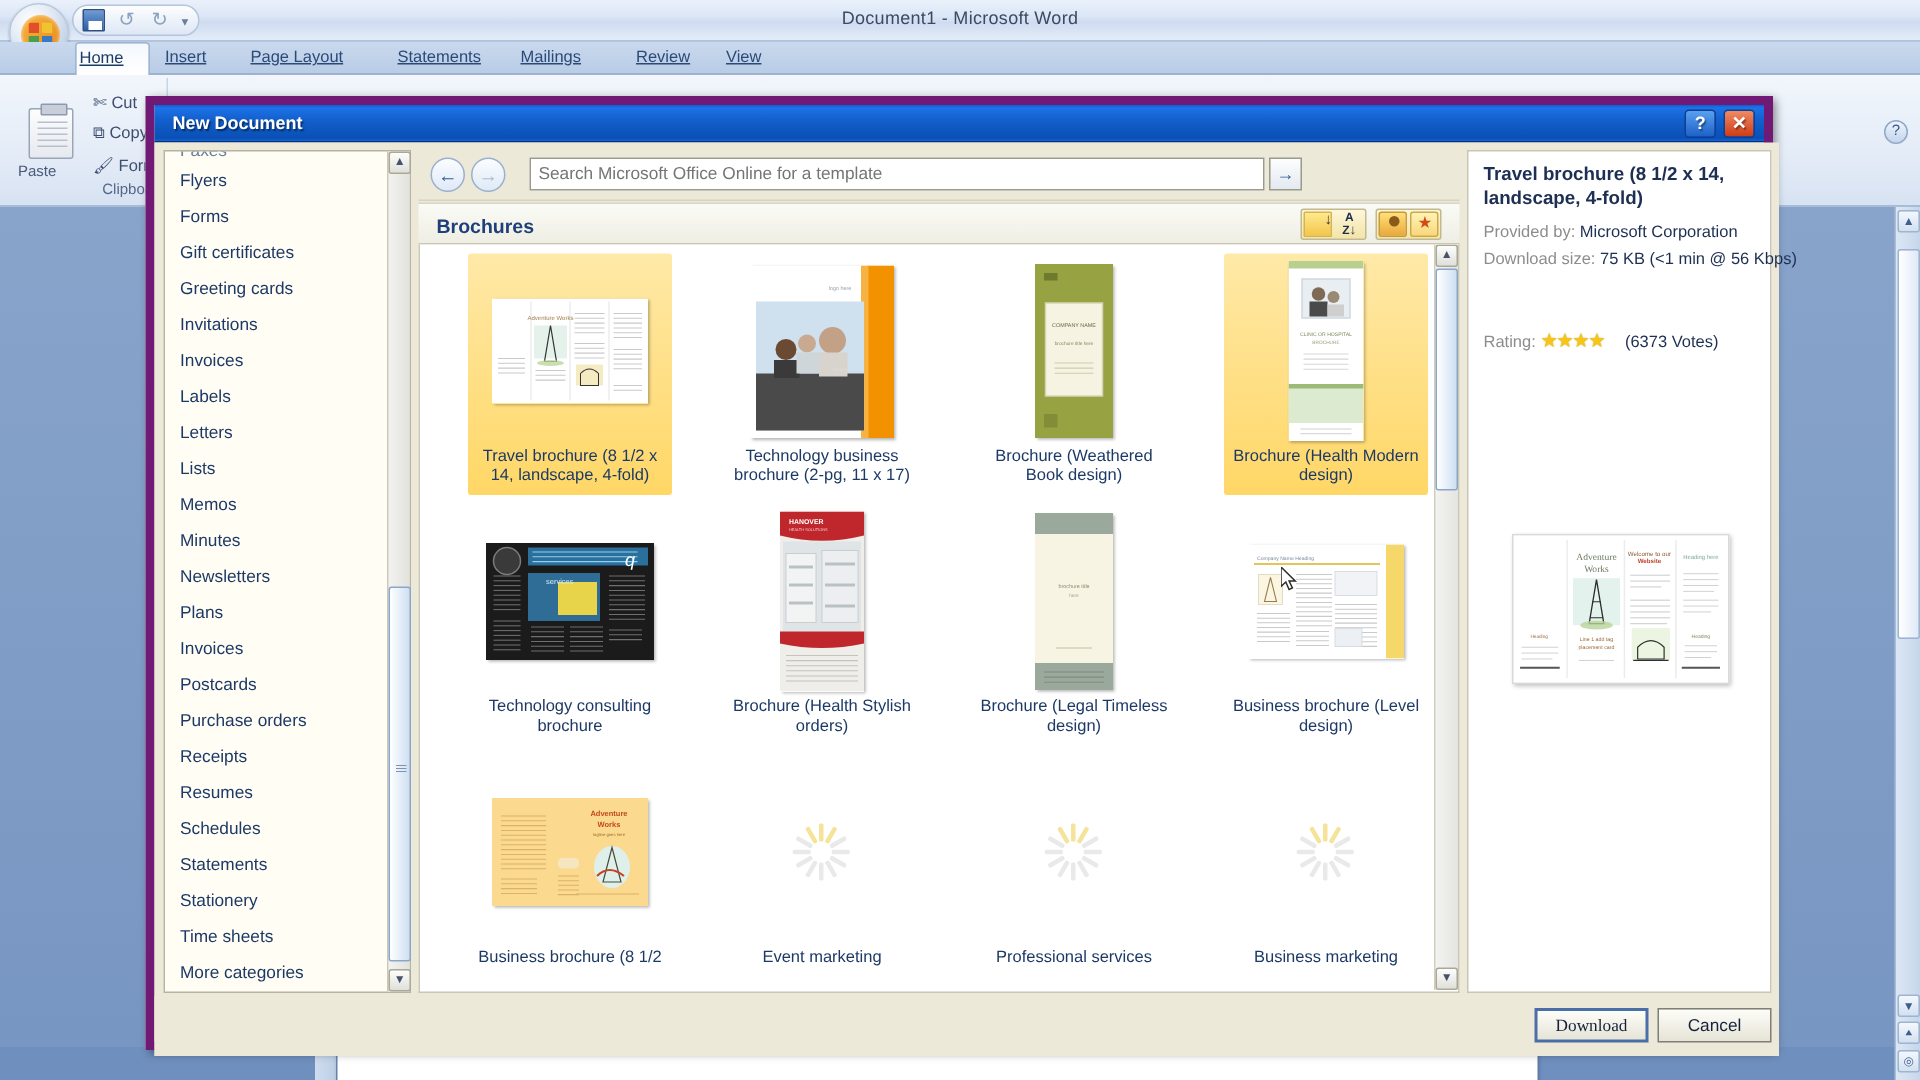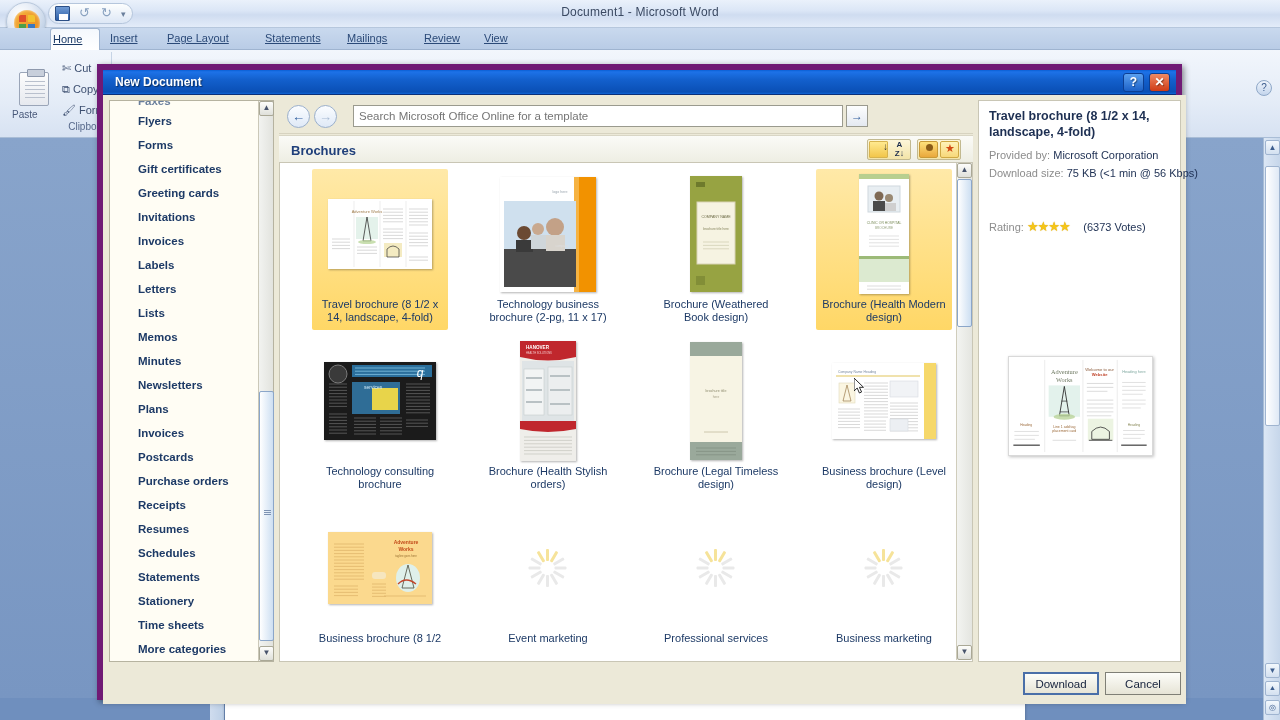--- a/index.html
+++ b/index.html
@@ -129,23 +129,22 @@
 
   .dlg-body{ position:absolute; left:0; top:25px; width:1083px; height:609px; background:#ece9d8; }
 
   
   .cat-pane{
     position:absolute; left:6px; top:5px; width:165px; height:562px;
     background:#fffdf4; border:1px solid #b6b3a0;
   }
   .cat-scroll{ position:absolute; left:0; top:0; width:148px; height:560px; overflow:hidden; }
   .cat-item{
-    height:24px; line-height:24px; padding-left:28px; font-size:11.5px; color:#1d3a66;
+    height:24px; line-height:24px; padding-left:10px; font-size:11.5px; color:#1d3a66;
     white-space:nowrap;
-    font-weight:bold;
   }
   .cat-item.clipped{ height:8px; line-height:0px; overflow:hidden; color:#6a7f9c;}
   .cat-sb{
     position:absolute; right:0; top:0; width:15px; height:560px;
     background:linear-gradient(to right,#f2f3f0,#e2e3de);
     border-left:1px solid #cbc8b8;
   }
   .cat-sb-btn{ position:absolute; left:0; width:15px; height:15px;
     background:linear-gradient(to bottom,#fdfdfb,#dfe0da); border:1px solid #aaa896; border-radius:2px;
     font-size:8px; text-align:center; line-height:12px; color:#47536b;}
@@ -234,21 +233,21 @@
 
   .dlg-footer{
     position:absolute; left:0; bottom:0; width:1083px; height:40px; background:#ece9d8;
   }
   .footer-btn{
     position:absolute; top:8px; width:76px; height:23px;
     border:1px solid #7f7f76; background:linear-gradient(to bottom,#fdfdf9,#e6e4d6);
     font-family:"Liberation Sans", sans-serif; font-size:11.5px; color:#16223c;
   }
   .footer-btn.default{ border:2px solid #4a6fa8; }
-  #btn-download{ left:920px; }
+  #btn-download{ left:920px;font-family:Liberation Serif, serif; }
   #btn-cancel{ left:1002px; }
 
   .cursor{ position:absolute; left:750px; top:340px; width:12px; height:18px; }
 </style>
 </head>
 <body>
 
 <div id="word-app">
 
   <div class="word-titlebar">

